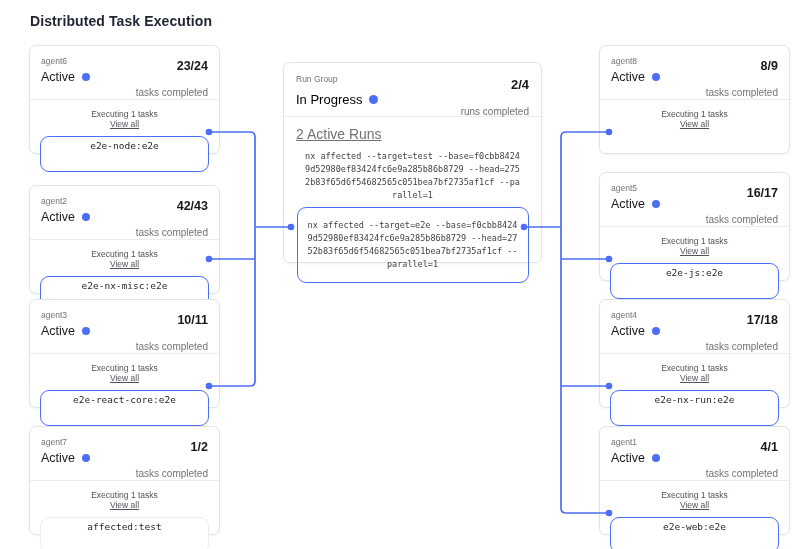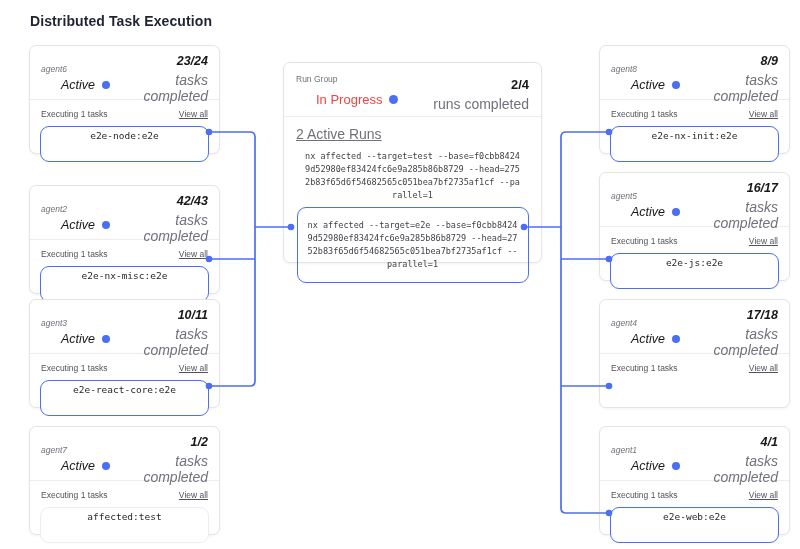--- a/index.html
+++ b/index.html
@@ -11,52 +11,51 @@
   .page-title{
     position:absolute;left:30px;top:13px;font-size:14px;font-weight:700;
     color:#1e2433;letter-spacing:.1px;
   }
   .card{
     position:absolute;background:#fff;border:1px solid #e4e4e7;border-radius:7px;
     box-shadow:0 1px 3px rgba(0,0,0,.05);box-sizing:border-box;z-index:1;
   }
   .agent-card{width:191px;height:109px;}
   .card-head{
-    display:flex;justify-content:space-between;align-items:center;
+    display:flex;justify-content:space-between;align-items:flex-start;
     padding:10px 11px 0;height:54px;box-sizing:border-box;
     border-bottom:1px solid #ececf0;
-    font-style:italic;
   }
   .agent-name{font-size:8.5px;color:#71717a;margin-bottom:4px;}
-  .status-row{display:flex;align-items:center;gap:7px;margin-left:20px;}
+  .status-row{display:flex;align-items:center;gap:7px;}
   .status-text{font-size:12.5px;font-weight:500;color:#18181b;}
   .status-dot{width:8px;height:8px;border-radius:50%;background:#4c6ef5;}
   .head-right{text-align:right;padding-top:3px;}
   .progress-num{font-size:12.5px;font-weight:600;color:#18181b;}
-  .progress-caption{font-size:14px;color:#71717a;margin-top:4px;}
+  .progress-caption{font-size:10px;color:#71717a;margin-top:14px;}
   .card-body{padding:8px 10px 0;}
   .exec-row{
     display:flex;justify-content:space-between;align-items:center;
-    font-size:8.5px;color:#52525b;margin:1px 1px 7px;
+    font-size:8.5px;color:#52525b;margin:1px 1px 7px;flex-direction:column;
   }
   .view-all{color:#52525b;text-decoration:underline;cursor:pointer;}
   .task-pill{
     height:36px;line-height:17px;border:1.4px solid #4c6ef5;border-radius:9px;
     text-align:center;font-family:"DejaVu Sans Mono", monospace;font-size:9.5px;
     color:#27272a;box-sizing:border-box;background:#fff;cursor:pointer;
   }
   .task-pill.plain{border-color:#ececf0;}
   .run-card{left:283px;top:62px;width:259px;height:201px;}
   .run-head{
     display:flex;justify-content:space-between;align-items:flex-start;
     padding:11px 12px 0;height:54px;box-sizing:border-box;
     border-bottom:1px solid #ececf0;
   }
   .run-label{font-size:8.5px;color:#71717a;margin-bottom:8px;}
-  .run-status-text{font-size:13px;font-weight:500;color:#ef4444;}
+  .run-status-text{font-size:13px;font-weight:500;color:#000000;}
   .run-body{padding:9px 8px 0;}
   .active-runs{font-size:14px;color:#71717a;margin:0 4px 8px;text-decoration:underline;}
   .cmd{
     width:232px;box-sizing:border-box;padding:0 8px;margin:0 auto;
     font-family:"DejaVu Sans Mono", monospace;font-size:8.5px;line-height:13px;
     color:#3f3f46;text-align:center;word-break:break-all;cursor:pointer;
   }
   .cmd.highlighted{
     border:1.5px solid #4c6ef5;border-radius:9px;padding:11px 8px;margin-top:5px;
   }
@@ -196,21 +195,20 @@
     <div class="head-right">
       <div class="progress-num">8/9</div>
       <div class="progress-caption">tasks completed</div>
     </div>
   </div>
   <div class="card-body">
     <div class="exec-row">
       <span>Executing 1 tasks</span>
       <span class="view-all">View all</span>
     </div>
-    <div class="task-pill">e2e-nx-init:e2e</div>
   </div>
 </div>
 
 <div class="card agent-card" style="left:599px;top:172px;">
   <div class="card-head">
     <div>
       <div class="agent-name">agent5</div>
       <div class="status-row">
         <span class="status-text">Active</span>
         <span class="status-dot"></span>
@@ -242,20 +240,21 @@
     <div class="head-right">
       <div class="progress-num">17/18</div>
       <div class="progress-caption">tasks completed</div>
     </div>
   </div>
   <div class="card-body">
     <div class="exec-row">
       <span>Executing 1 tasks</span>
       <span class="view-all">View all</span>
     </div>
+    <div class="task-pill">e2e-nx-run:e2e</div>
   </div>
 </div>
 
 <div class="card agent-card" style="left:599px;top:426px;">
   <div class="card-head">
     <div>
       <div class="agent-name">agent1</div>
       <div class="status-row">
         <span class="status-text">Active</span>
         <span class="status-dot"></span>

